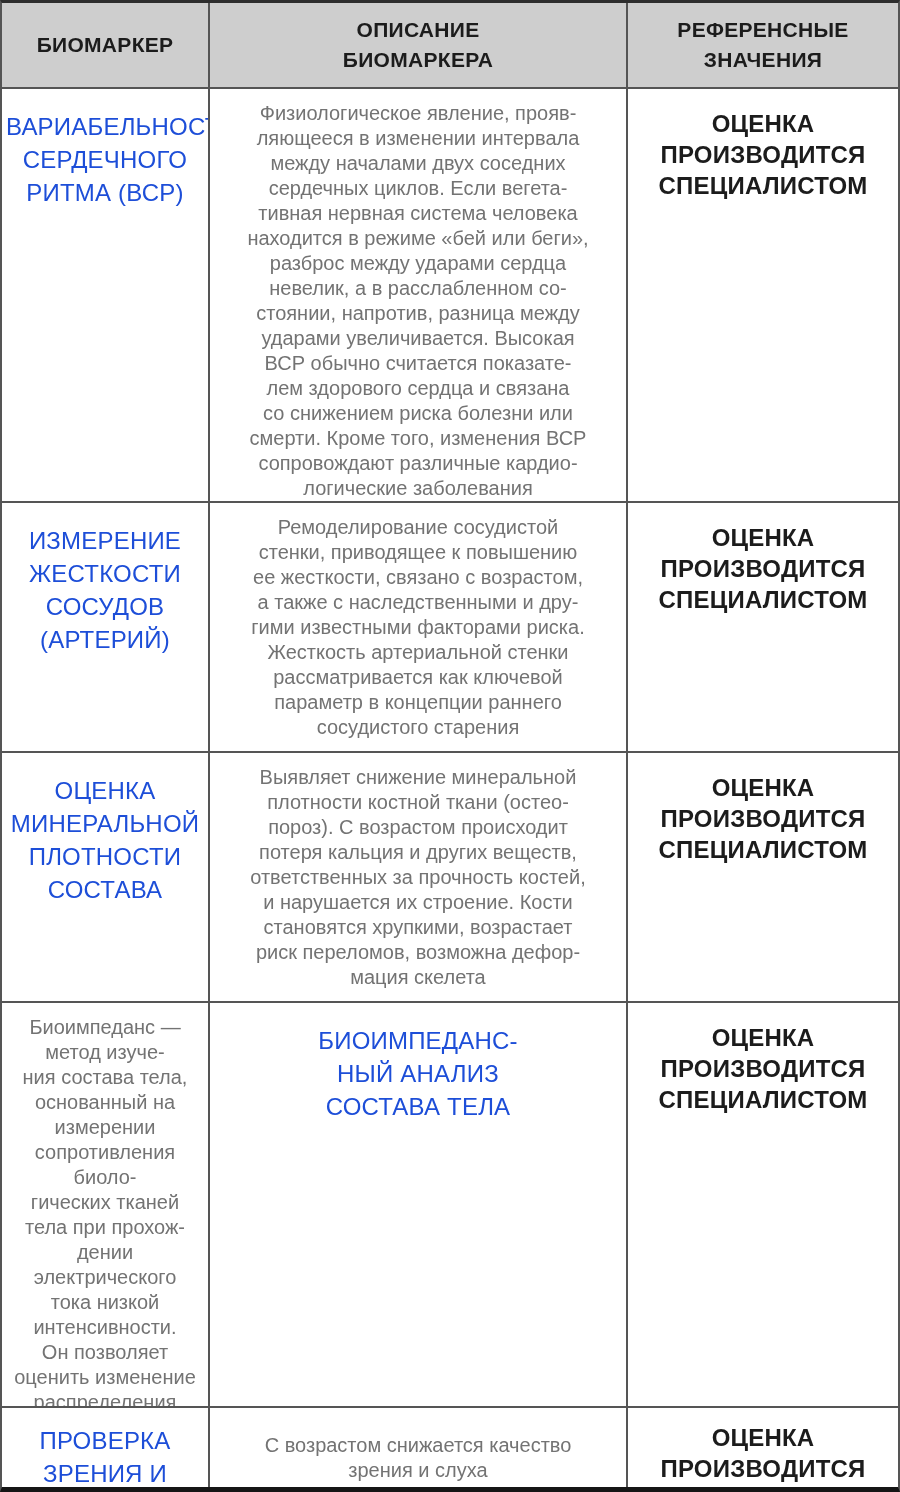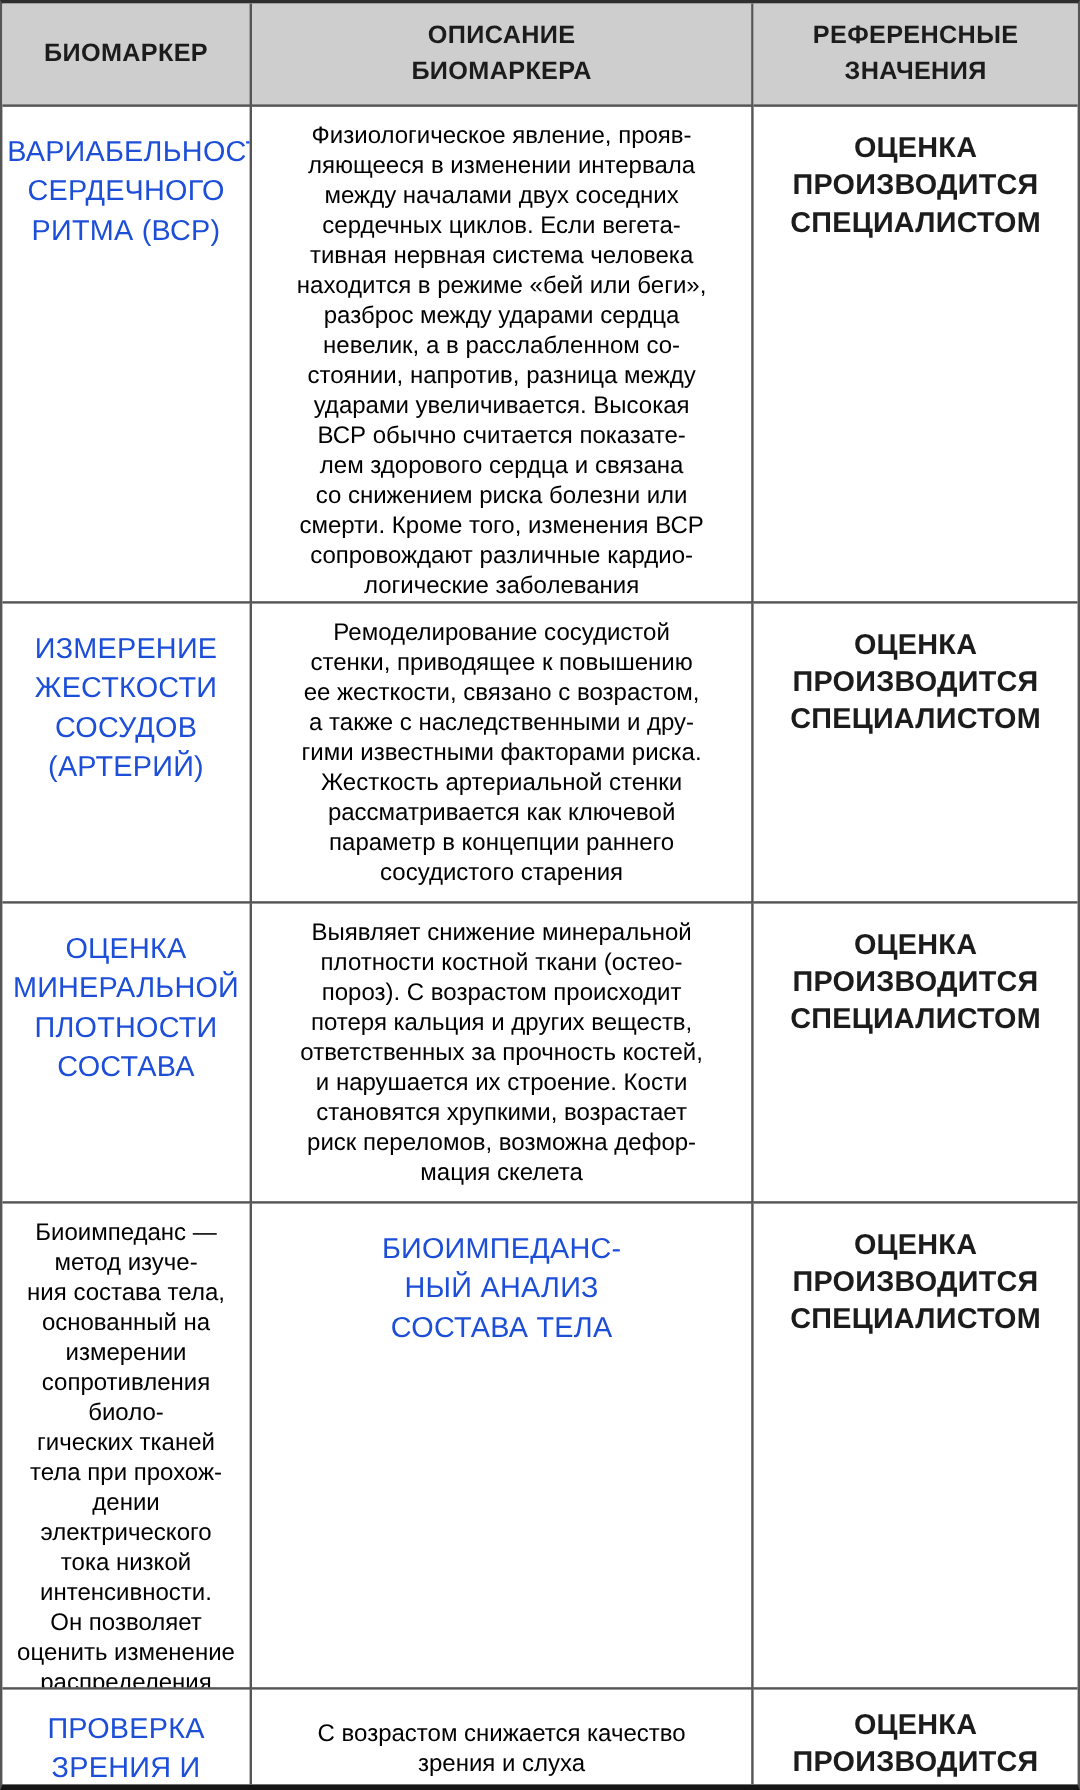--- a/index.html
+++ b/index.html
@@ -52,21 +52,21 @@
     font-weight: normal;
     font-size: 24px;
     line-height: 33px;
     letter-spacing: 0.2px;
     color: #1d4ed8;
   }
   .desc-cell {
     padding: 12px 12px 0 12px;
     font-size: 20px;
     line-height: 25px;
-    color: #000000;
+    color: #737373;
   }
   .ref-cell {
     padding: 19px 4px 0 4px;
     font-weight: bold;
     font-size: 24px;
     line-height: 31px;
     letter-spacing: 0.2px;
     color: #1c1c1c;
   }
   .row5-bio { padding-top: 16px; }

